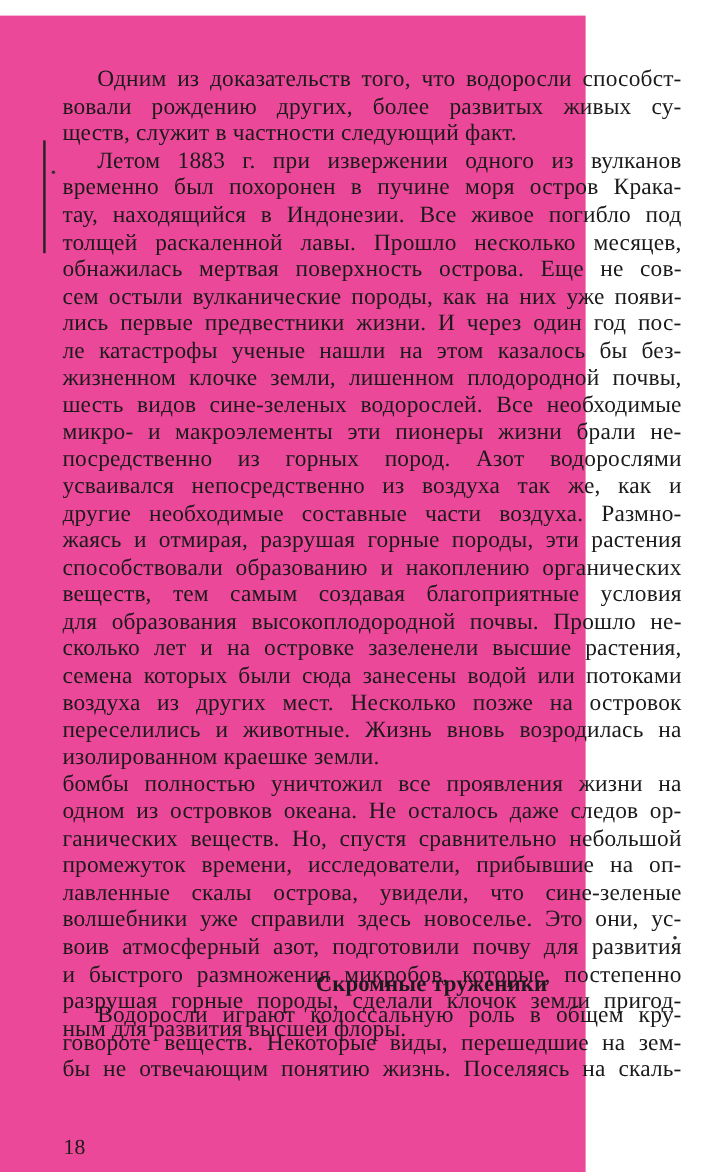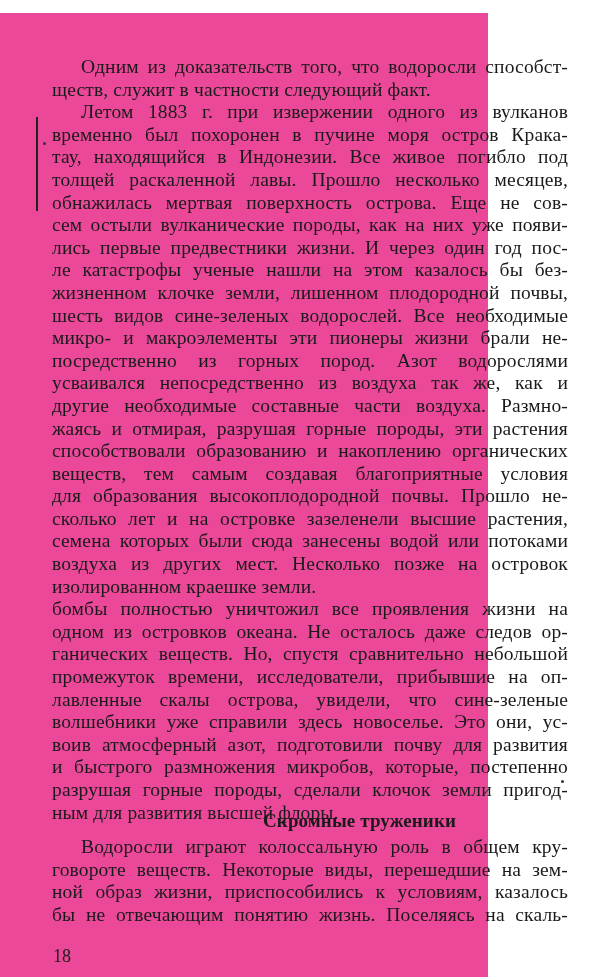--- a/index.html
+++ b/index.html
@@ -85,20 +85,21 @@
 <div class="page">
 
   <div class="margin-rule"></div>
   <div class="margin-dot dot-1"></div>
   <div class="margin-dot dot-2"></div>
 
   <div class="text-block block-1">
 
     <div>
       <span class="line indent">Одним из доказательств того, что водоросли способст-</span>
+      <span class="line">вовали рождению других, более развитых живых су-</span>
       <span class="line last">ществ, служит в частности следующий факт.</span>
     </div>
 
     <div>
       <span class="line indent">Летом 1883 г. при извержении одного из вулканов</span>
       <span class="line">временно был похоронен в пучине моря остров Крака-</span>
       <span class="line">тау, находящийся в Индонезии. Все живое погибло под</span>
       <span class="line">толщей раскаленной лавы. Прошло несколько месяцев,</span>
       <span class="line">обнажилась мертвая поверхность острова. Еще не сов-</span>
       <span class="line">сем остыли вулканические породы, как на них уже появи-</span>
@@ -110,20 +111,21 @@
       <span class="line">посредственно из горных пород. Азот водорослями</span>
       <span class="line">усваивался непосредственно из воздуха так же, как и</span>
       <span class="line">другие необходимые составные части воздуха. Размно-</span>
       <span class="line">жаясь и отмирая, разрушая горные породы, эти растения</span>
       <span class="line">способствовали образованию и накоплению органических</span>
       <span class="line">веществ, тем самым создавая благоприятные условия</span>
       <span class="line">для образования высокоплодородной почвы. Прошло не-</span>
       <span class="line">сколько лет и на островке зазеленели высшие растения,</span>
       <span class="line">семена которых были сюда занесены водой или потоками</span>
       <span class="line">воздуха из других мест. Несколько позже на островок</span>
+      <span class="line">переселились и животные. Жизнь вновь возродилась на</span>
       <span class="line last">изолированном краешке земли.</span>
     </div>
 
     <div>
       <span class="line">бомбы полностью уничтожил все проявления жизни на</span>
       <span class="line">одном из островков океана. Не осталось даже следов ор-</span>
       <span class="line">ганических веществ. Но, спустя сравнительно небольшой</span>
       <span class="line">промежуток времени, исследователи, прибывшие на оп-</span>
       <span class="line">лавленные скалы острова, увидели, что сине-зеленые</span>
       <span class="line">волшебники уже справили здесь новоселье. Это они, ус-</span>
@@ -133,19 +135,18 @@
       <span class="line last">ным для развития высшей флоры.</span>
     </div>
   </div>
 
   <div class="heading">Скромные труженики</div>
 
   <div class="text-block block-2">
     <div>
       <span class="line indent">Водоросли играют колоссальную роль в общем кру-</span>
       <span class="line">говороте веществ. Некоторые виды, перешедшие на зем-</span>
-      <span class="line">ной образ жизни, приспособились к условиям, казалось</span>
       <span class="line">бы не отвечающим понятию жизнь. Поселяясь на скаль-</span>
     </div>
   </div>
 
   <div class="page-number">18</div>
 </div>
 
 </body></html>

